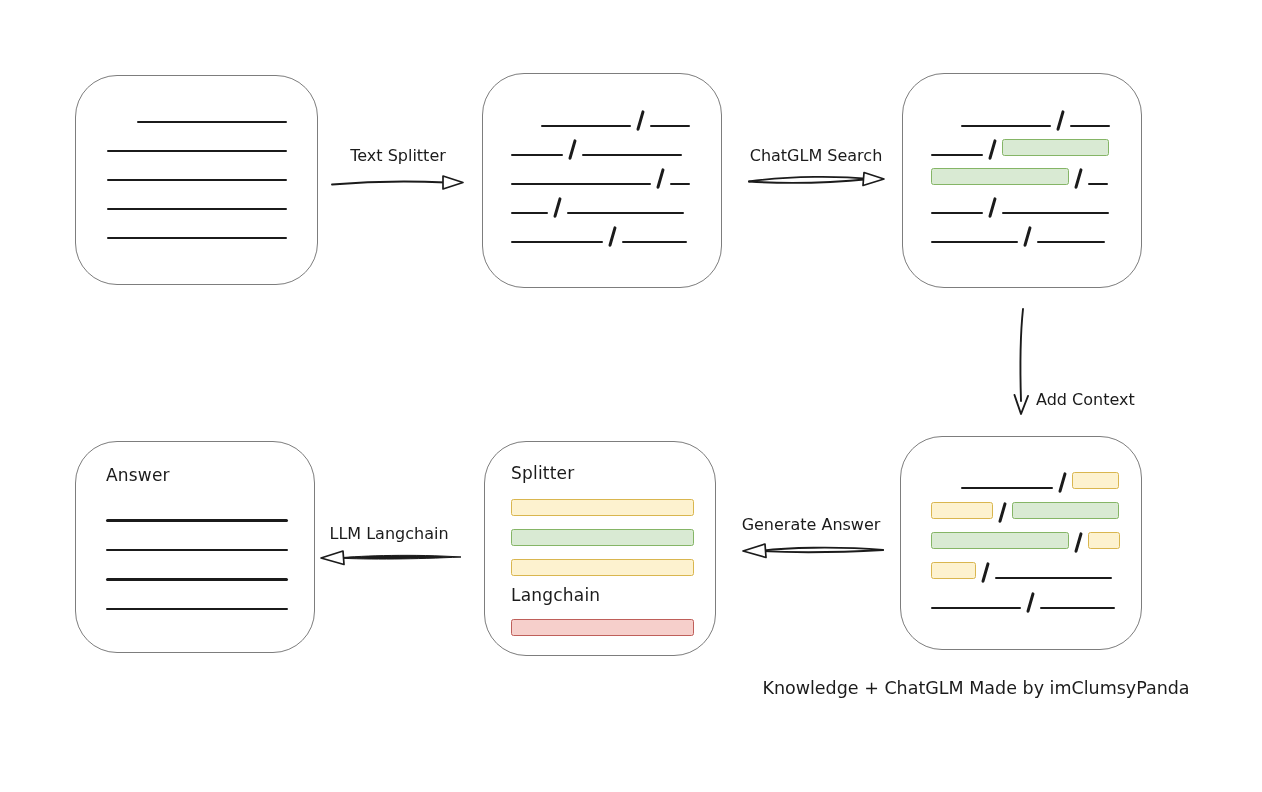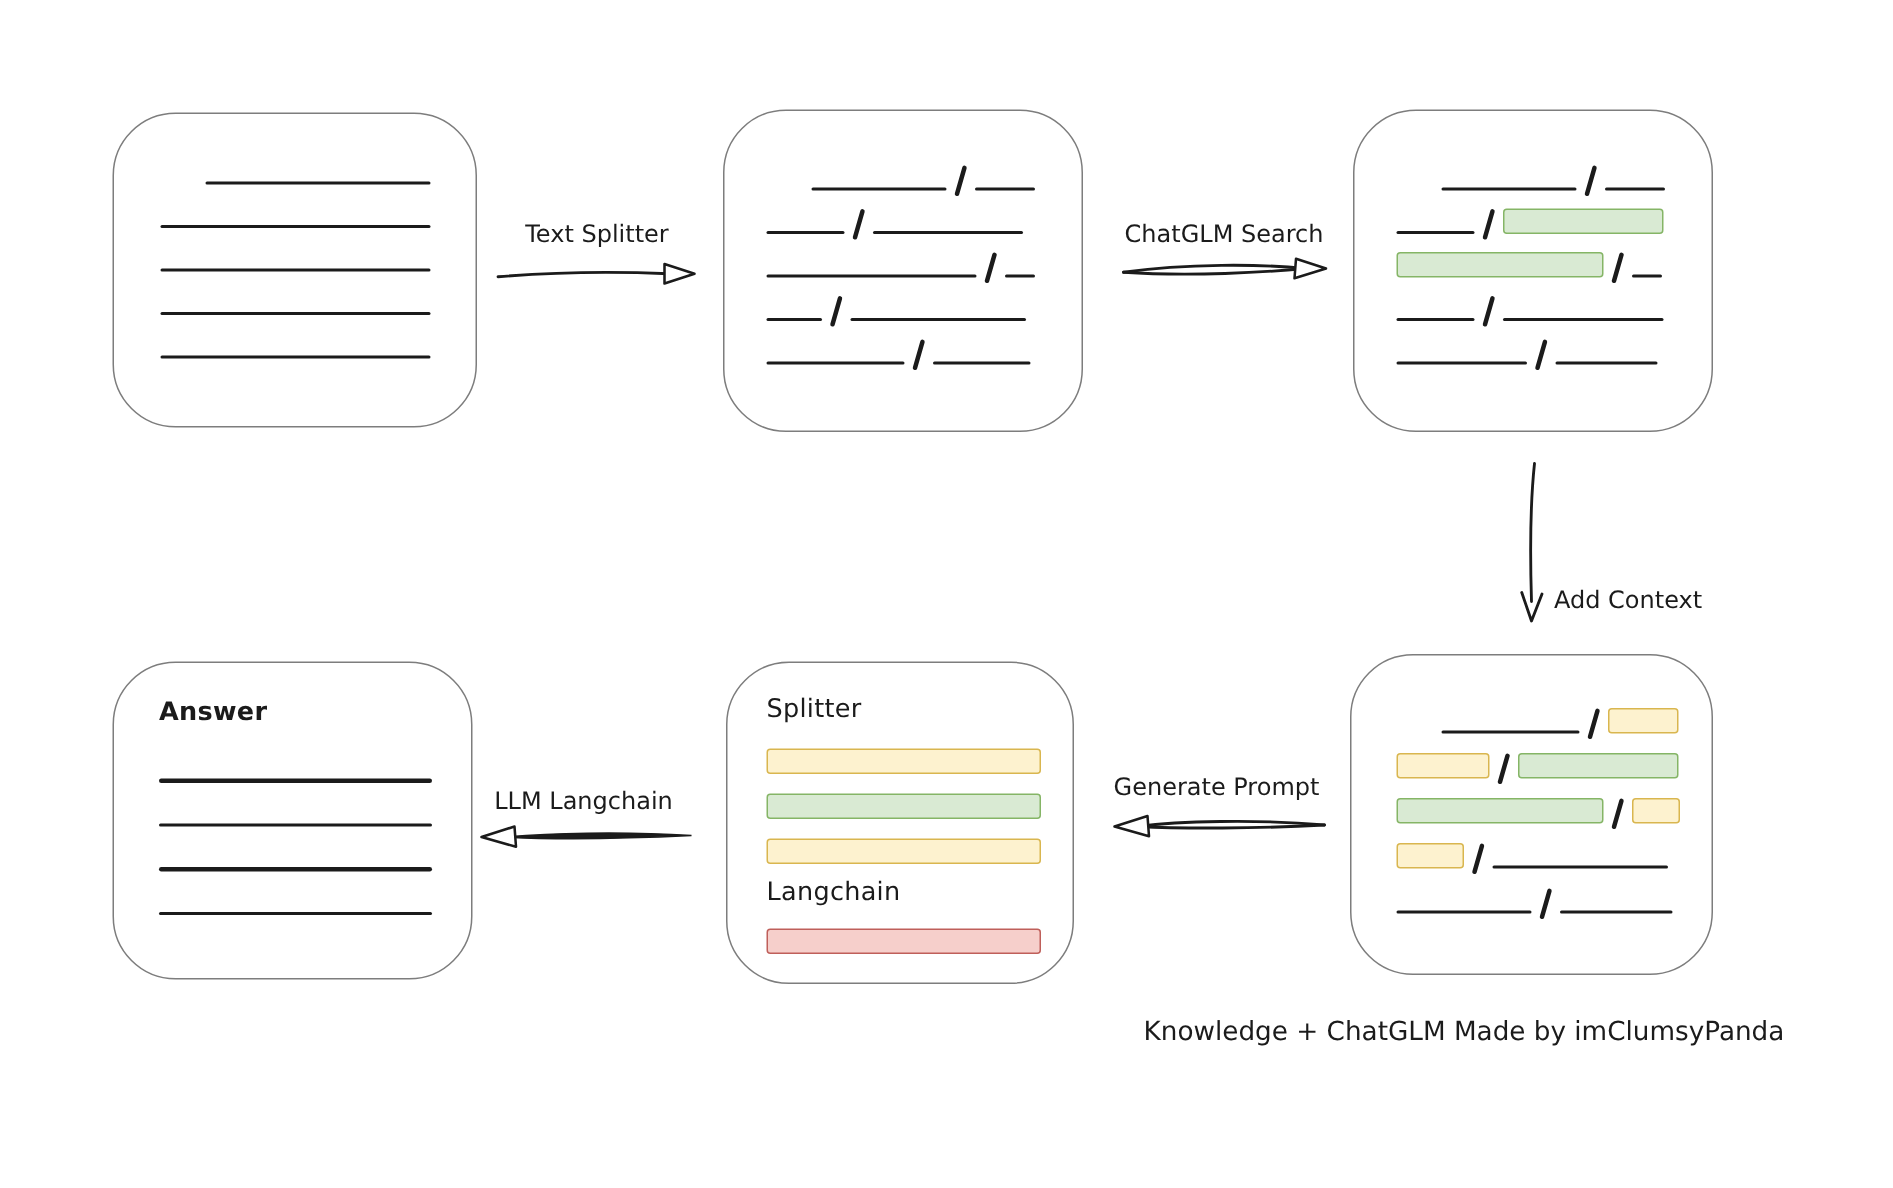--- a/index.html
+++ b/index.html
@@ -28,21 +28,21 @@
   #box-search{left:902px;top:73px;width:240px;height:215px;padding:24px 0 0 28px;}
   #box-context{left:900px;top:436px;width:242px;height:214px;padding:22px 0 0 30px;}
   #box-context .seg-row{height:30px;}
   #box-prompt{left:484px;top:441px;width:232px;height:215px;padding:20px 0 0 26px;}
   #box-prompt .seg-row{height:30px;}
   #box-answer{left:75px;top:441px;width:240px;height:212px;padding:22px 0 0 30px;}
   #box-answer .seg-row{height:29.5px;}
 
   .inner-label{font-size:17px;line-height:22px;letter-spacing:.2px;}
   #box-prompt .inner-label.q{margin-top:8px;}
-  #box-answer .inner-label{margin-bottom:6px;font-weight:bold;}
+  #box-answer .inner-label{margin-bottom:6px;}
 
   .arrow{position:absolute;}
   .arrow svg{display:block;}
   .arrow-label{position:absolute;font-size:16px;line-height:20px;white-space:nowrap;
                text-align:center;color:var(--ink);}
   .caption{position:absolute;left:758px;top:678px;width:436px;text-align:center;
            font-size:17.5px;color:var(--ink);}
   .stroke{stroke:var(--ink);fill:none;stroke-width:1.9;stroke-linecap:round;stroke-linejoin:round;}
   .head{stroke:var(--ink);fill:#fff;stroke-width:1.7;stroke-linejoin:round;}
   .solid{fill:var(--ink);stroke:var(--ink);stroke-width:1;}
@@ -222,21 +222,21 @@
   </div>
   <div class="arrow-label" style="left:1036px;top:352px;text-align:center;margin-top:38px;">Add Context</div>
 
   <div class="arrow" style="left:737px;top:539px;">
     <svg width="148" height="24" viewBox="0 0 148 24">
       <path class="stroke" d="M146 11 C 100 7, 48 8.5, 22 12"></path>
       <path class="stroke" d="M146 11 C 102 13.5, 50 13.5, 22 12"></path>
       <path class="head" d="M28 5 L6 12 L29 18.5 Z"></path>
     </svg>
   </div>
-  <div class="arrow-label" style="left:733px;top:515px;width:156px;">Generate Prompt</div>
+  <div class="arrow-label" style="left:733px;top:515px;width:156px;">Generate Answer</div>
 
   <div class="arrow" style="left:315px;top:546px;">
     <svg width="148" height="24" viewBox="0 0 148 24">
       <path class="solid" d="M146 11 C 98 8, 50 9.5, 22 12 C 55 13.8, 100 13.2, 146 11 Z"></path>
       <path class="head" d="M28 5 L6 12 L29 18.5 Z"></path>
     </svg>
   </div>
   <div class="arrow-label" style="left:315px;top:524px;width:148px;">LLM Langchain</div>
 
   <div class="caption">Knowledge + ChatGLM Made by imClumsyPanda</div>

